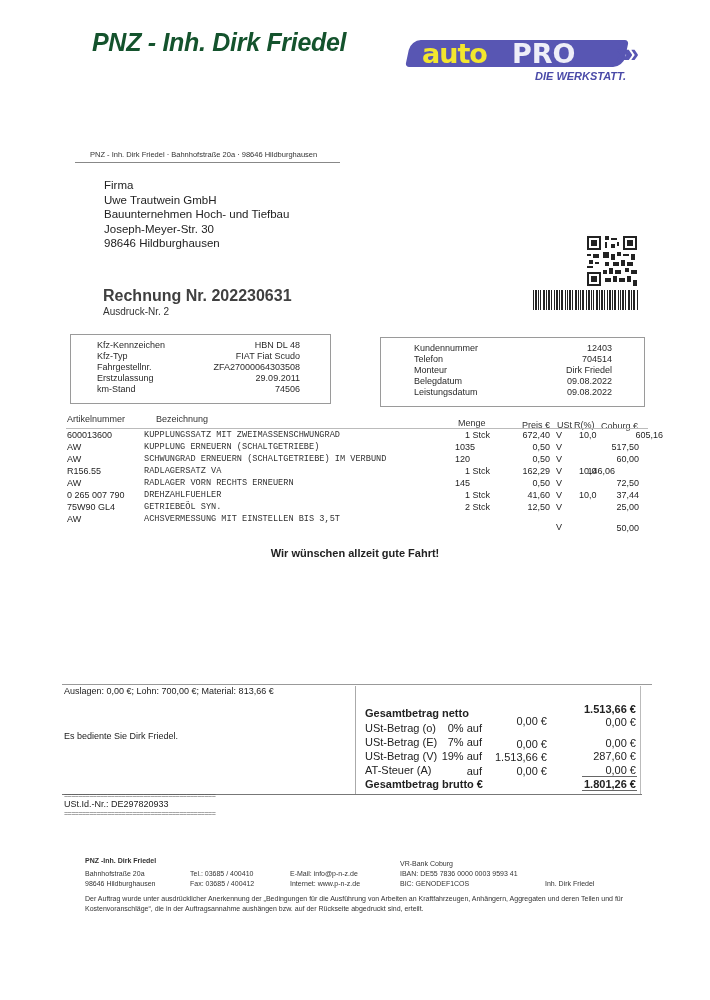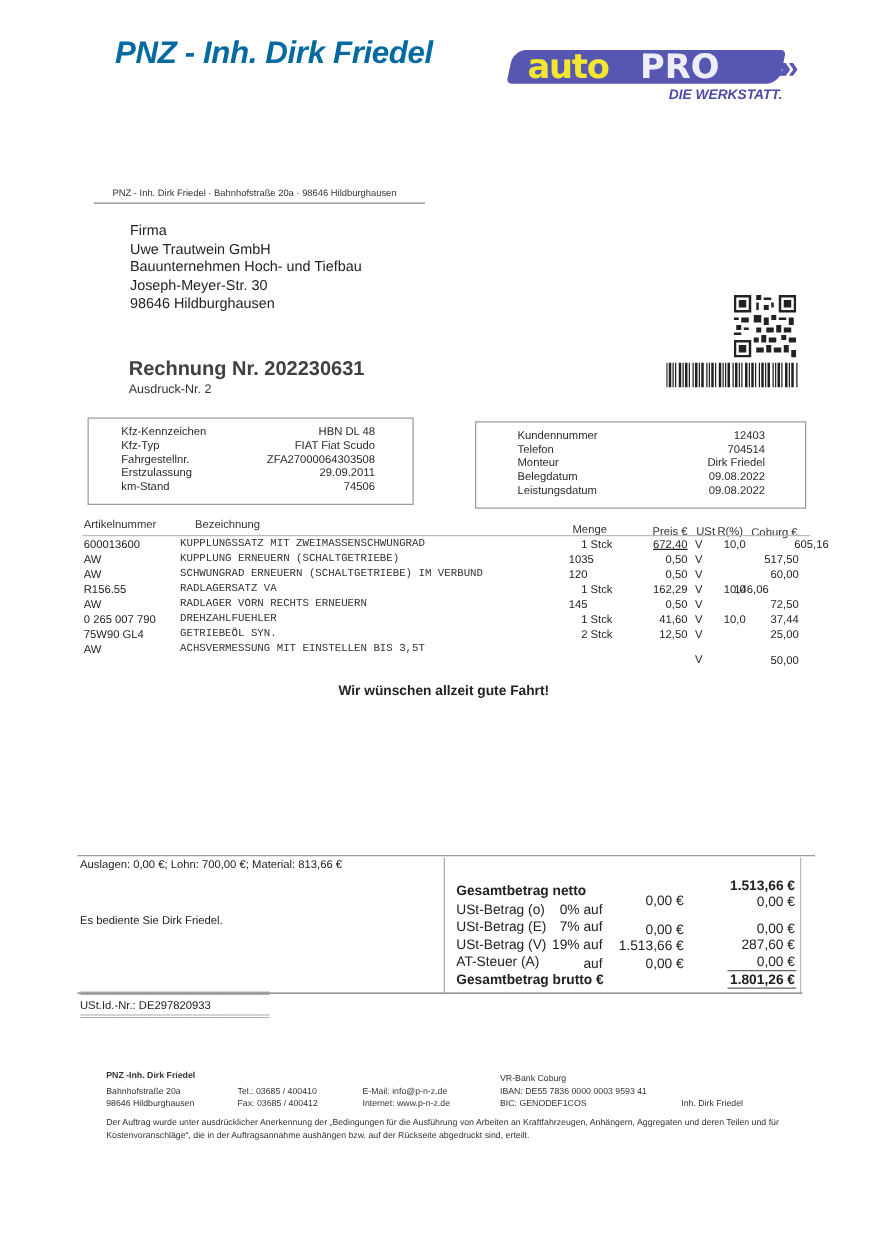--- a/index.html
+++ b/index.html
@@ -1,21 +1,21 @@
 <!DOCTYPE html>
 <html><head>
 <meta charset="utf-8">
 <style>
   * { box-sizing: border-box; margin: 0; padding: 0; }
   html, body { width: 710px; height: 1000px; background: #ffffff; overflow: hidden; }
   body { position: relative; font-family: "Liberation Sans", sans-serif; color: #1e1e1e; }
   .abs { position: absolute; }
 
   
-  .company-title { left: 92px; top: 28px; font-size: 25px; font-weight: bold; font-style: italic; color: #0369a1; letter-spacing: -0.3px; }
+  .company-title { left: 92px; top: 28px; font-size: 25px; font-weight: bold; font-style: italic; color: #14532d; letter-spacing: -0.3px; }
   .logo { left: 408px; top: 40px; width: 252px; height: 46px; }
   .logo-box { position: absolute; left: 0; top: 0; width: 218px; height: 27px; background: #5856b3; border-radius: 10px 4px 10px 4px; transform: skewX(-12deg); }
   .logo-auto { position: absolute; left: 14px; top: -2px; font-size: 27px; font-weight: bold; color: #f2e62e; letter-spacing: -1px; font-family: "DejaVu Sans", sans-serif; }
   .logo-pro { position: absolute; left: 104px; top: -2px; font-size: 27px; font-weight: bold; color: #eeeef8; letter-spacing: 0px; font-family: "DejaVu Sans", sans-serif; }
   .logo-chev { position: absolute; left: 208px; top: -2px; font-size: 26px; font-weight: bold; color: #5856b3; letter-spacing: -6px; }
   .logo-sub { position: absolute; left: 127px; top: 30px; font-size: 11px; font-weight: bold; font-style: italic; color: #4a4aa8; }
 
   
   .sender-line { left: 90px; top: 150px; font-size: 7.5px; color: #333; }
   .sender-rule { left: 75px; top: 162px; width: 265px; height: 1px; background: #888; }
@@ -237,21 +237,21 @@
   <span class="col" style="left:574px; top:6px;">R(%)</span>
   <span class="col" style="left:601px; top:7px;">Coburg €</span>
 </div>
 <div class="abs head-rule" style="top:428px;"></div>
 
 <div class="abs" style="left:0; top:430px; width:710px;">
   <div class="row" style="top:0px;padding-left:20px;">
     <span class="col" style="left:67px;">600013600</span>
     <span class="col mono" style="left:144px;">KUPPLUNGSSATZ MIT ZWEIMASSENSCHWUNGRAD</span>
     <span class="col num" style="left:448px; width:42px;">1 Stck</span>
-    <span class="col num" style="left:512px; width:38px;text-decoration:underline;">672,40</span>
+    <span class="col num" style="left:512px; width:38px;">672,40</span>
     <span class="col" style="left:556px;">V</span>
     <span class="col" style="left:579px;">10,0</span>
     <span class="col num" style="left:624px; width:39px;">605,16</span>
   </div>
   <div class="row" style="top:12px;">
     <span class="col" style="left:67px;">AW</span>
     <span class="col mono" style="left:144px;">KUPPLUNG ERNEUERN (SCHALTGETRIEBE)</span>
     <span class="col" style="left:455px;">1035</span>
     <span class="col num" style="left:512px; width:38px;">0,50</span>
     <span class="col" style="left:556px;">V</span>

